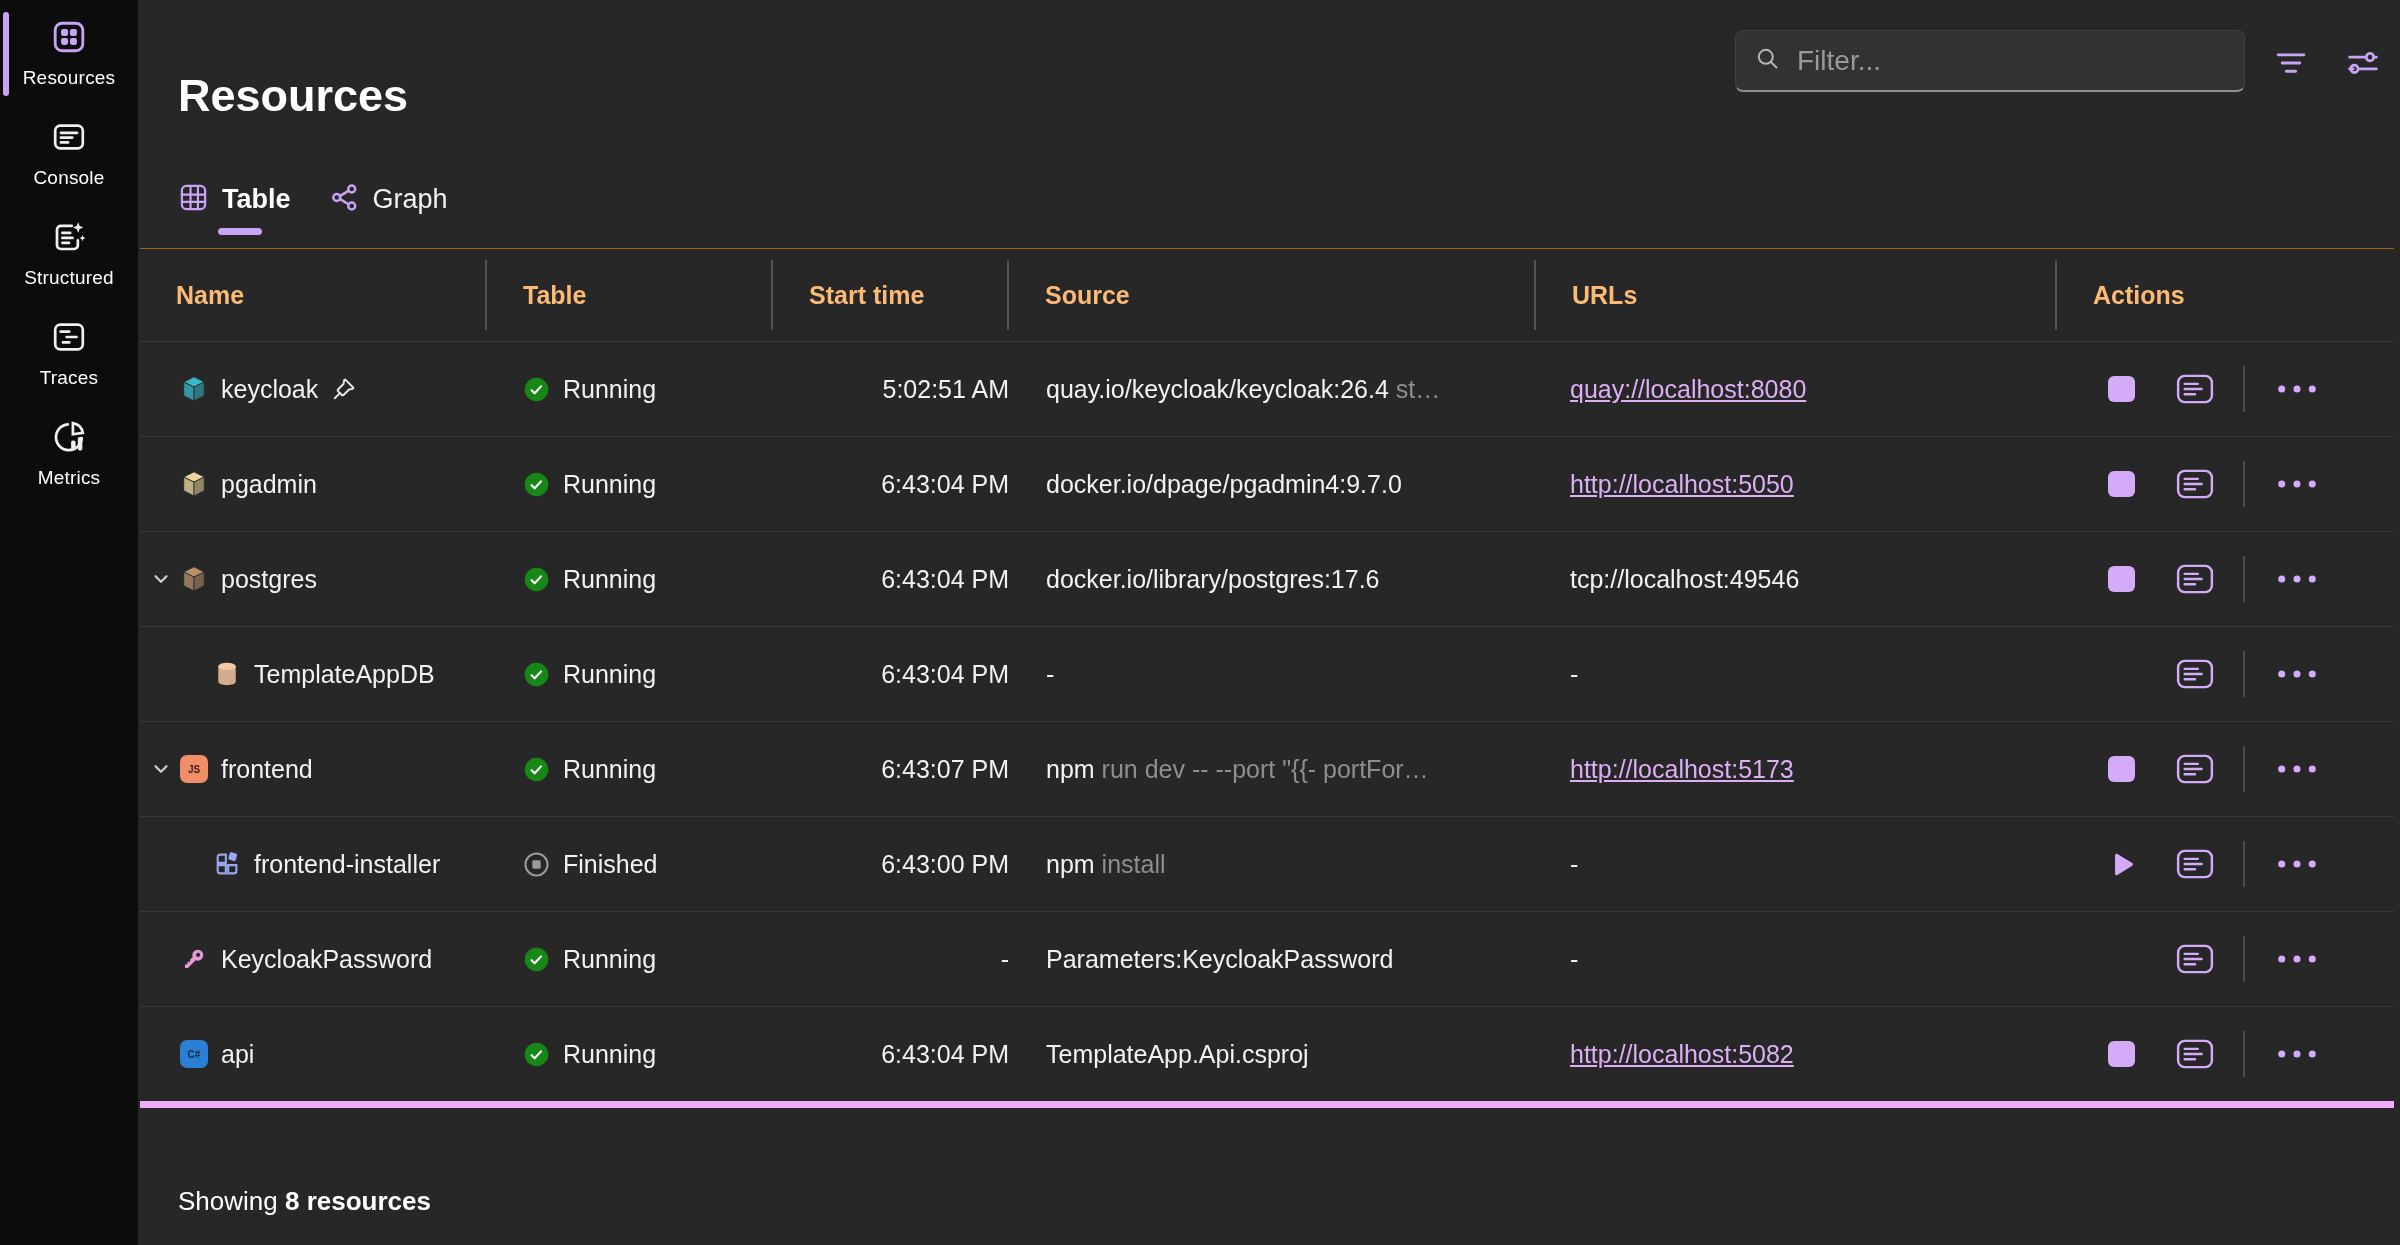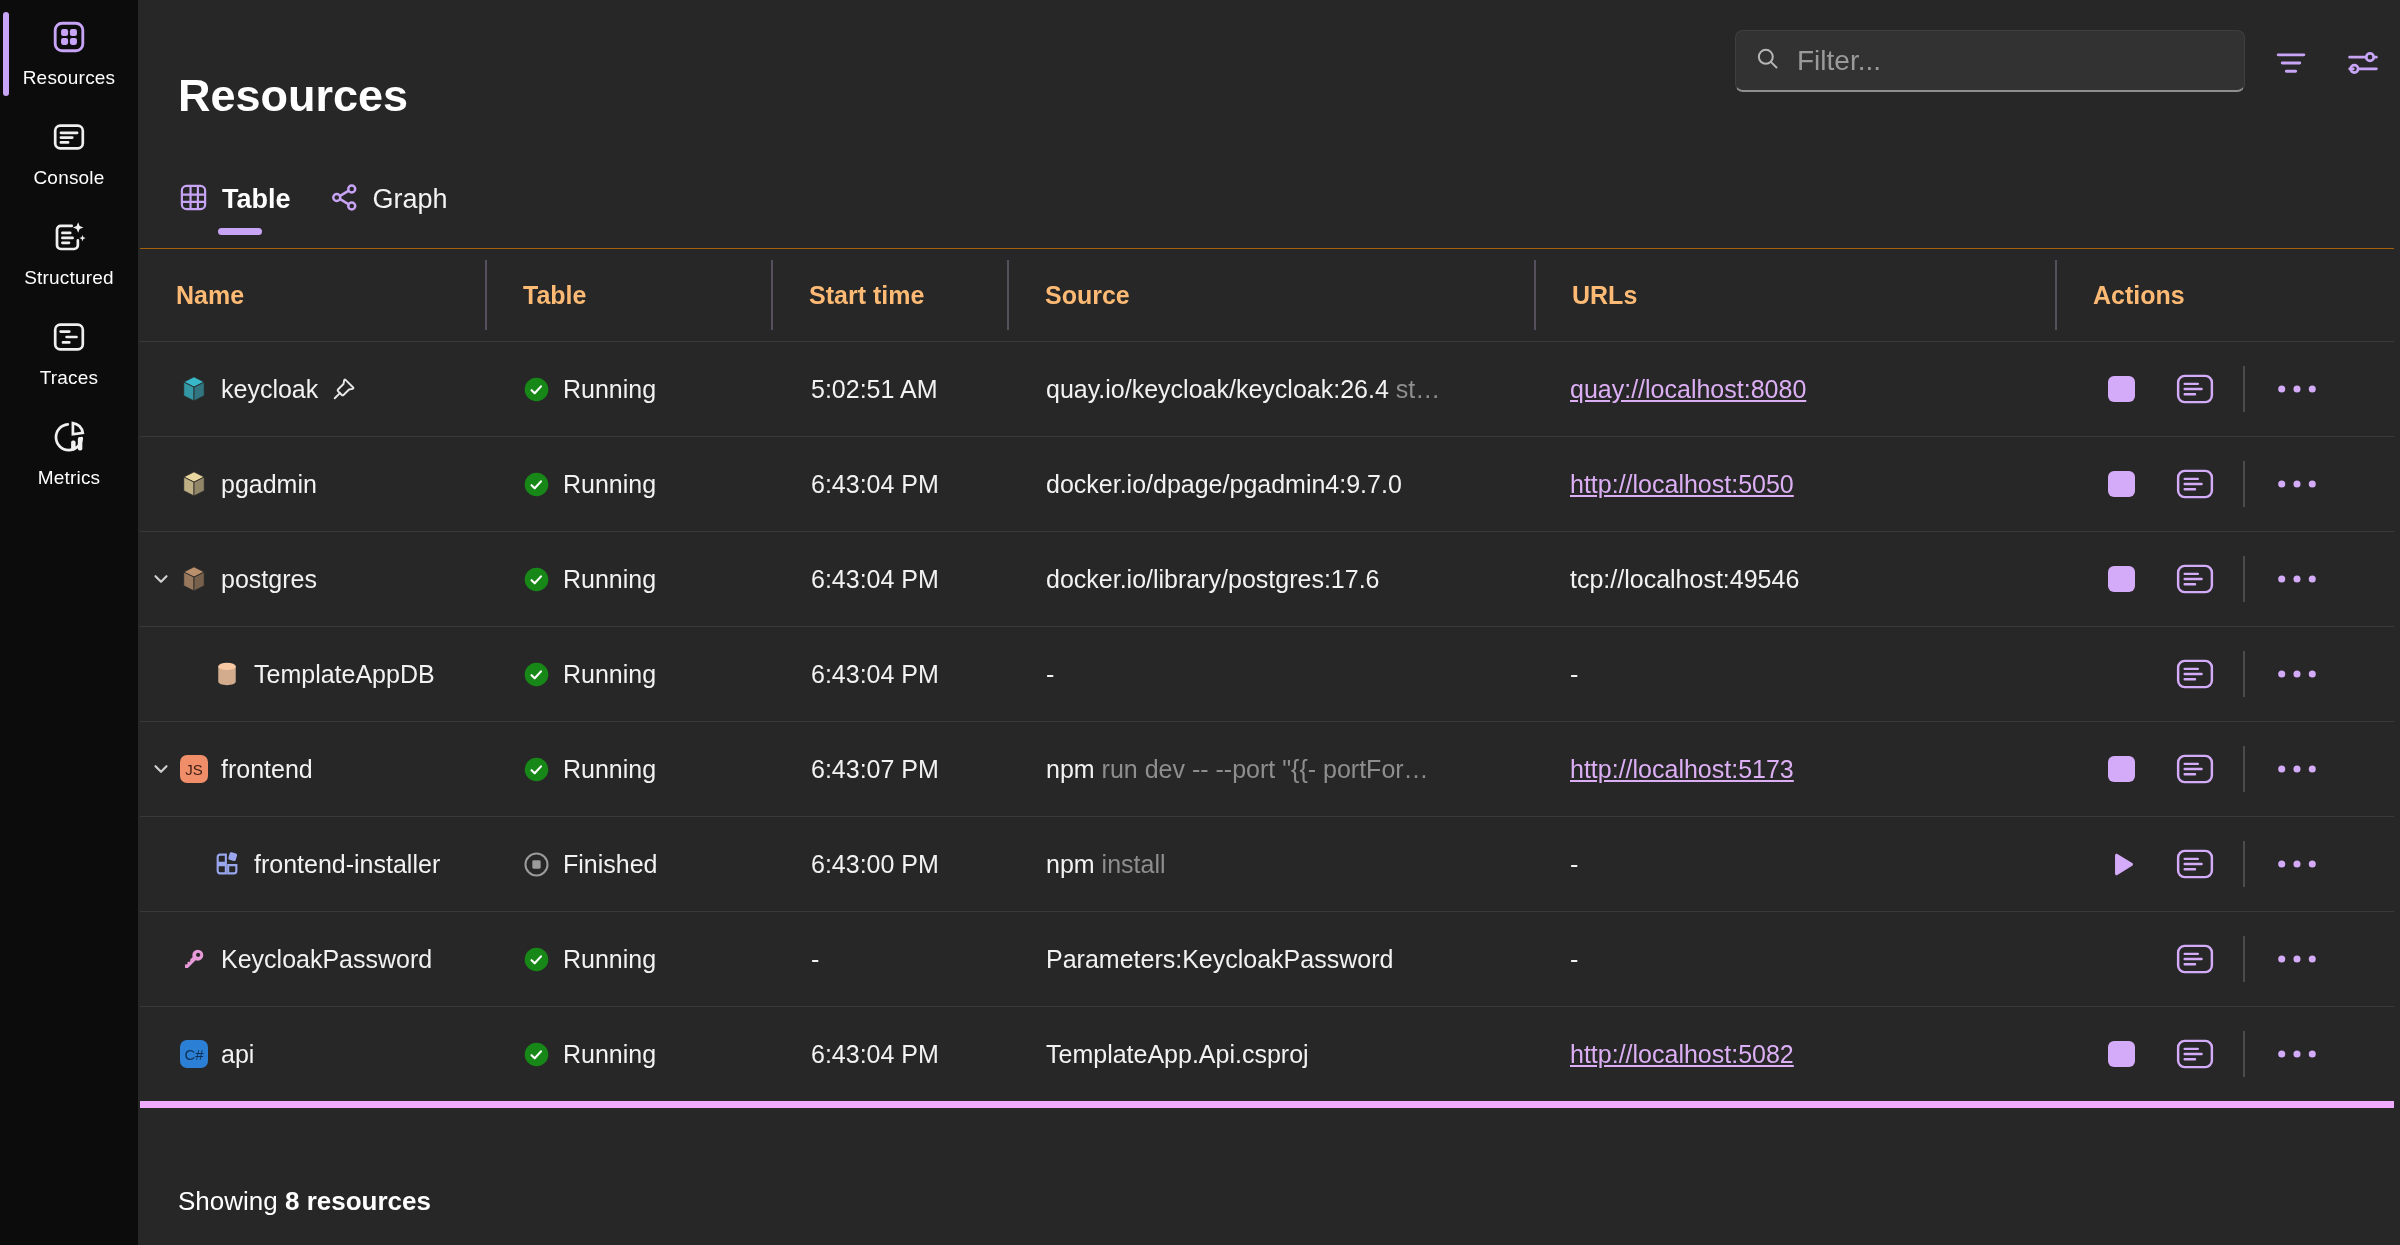--- a/index.html
+++ b/index.html
@@ -42,25 +42,25 @@
   .trow{height:94px;border-top:1px solid #3a3a3a;}
   .cell{font-size:25px;color:#f2f2f2;box-sizing:border-box;}
 
   .name-cell{display:flex;align-items:center;padding-left:10px;}
   .expander{width:30px;display:flex;align-items:center;}
   .indent{display:inline-block;}
   .ricon{width:28px;height:28px;margin-right:13px;display:flex;align-items:center;justify-content:center;flex:0 0 28px;}
   .rname{white-space:nowrap;}
   .pin{margin-left:12px;display:flex;align-items:center;}
   .sq-badge{width:28px;height:28px;border-radius:7px;display:flex;align-items:center;justify-content:center;
-            font-size:15px;font-weight:400;}
+            font-size:10px;font-weight:700;}
 
   .state-cell{display:flex;align-items:center;gap:13px;padding-left:36px;}
   .sbadge{display:flex;align-items:center;}
-  .time-cell{padding-left:38px;}
+  .time-cell{padding-left:38px;text-align:right;}
   .source-cell{padding-left:37px;padding-right:26px;white-space:nowrap;overflow:hidden;}
   .source-cell .smain{color:#f2f2f2;}
   .source-cell .sextra{color:#8e8e8e;}
   .url-cell{padding-left:34px;}
   .url{color:#f2f2f2;text-decoration:none;}
   .url.url-link{color:var(--link);text-decoration:underline;cursor:pointer;}
 
   .actions-cell{display:flex;align-items:center;padding-left:36px;}
   .slot{display:flex;align-items:center;justify-content:center;}
   .slot.primary{width:56px;}

